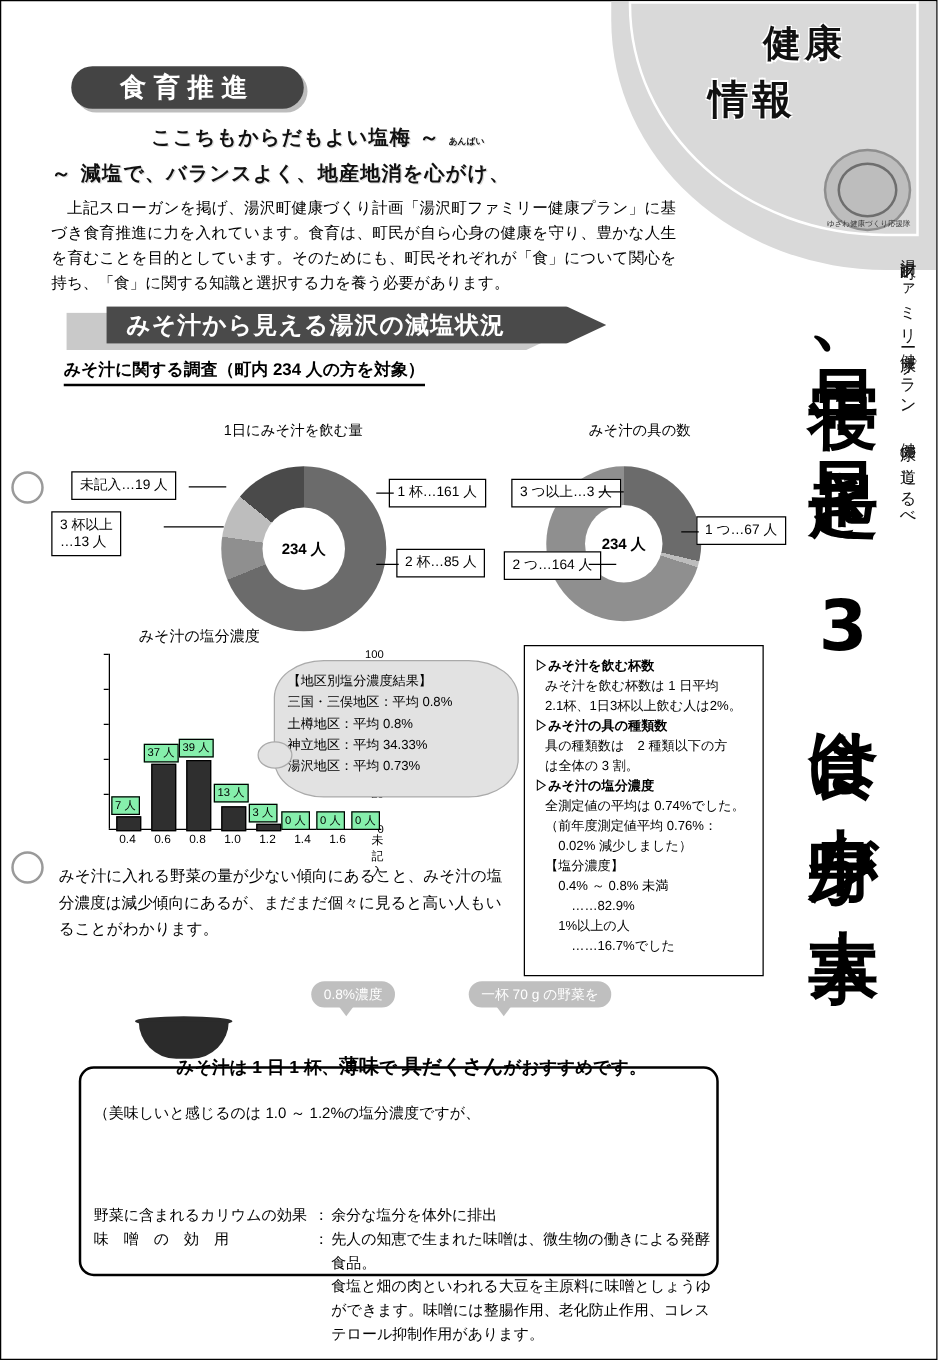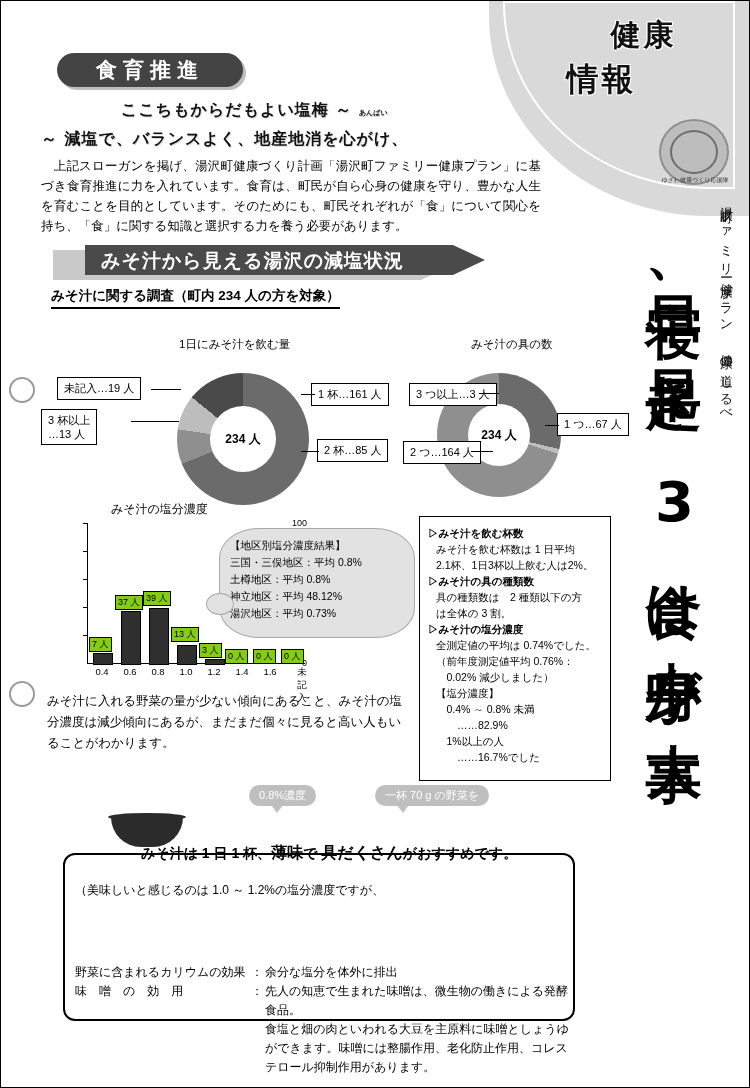--- a/index.html
+++ b/index.html
@@ -106,21 +106,21 @@
   }
   .leader{position:absolute;background:#000;height:1px;}
   
   .bar-cap{position:absolute;left:110px;top:500px;font-size:12px;}
   .bars{position:absolute;left:56px;top:522px;width:250px;height:158px;}
   .axis-y{position:absolute;left:30px;top:0;width:1px;height:140px;background:#000;}
   .axis-x{position:absolute;left:30px;top:140px;width:218px;height:1px;background:#000;}
   .ytick{position:absolute;right:0;font-size:9px;transform:translateY(-50%);width:22px;text-align:right;}
   .ytickline{position:absolute;left:26px;width:4px;height:1px;background:#000;}
   .bar{position:absolute;bottom:0;background:#2f2f2f;border:1px solid #000;}
-  .barlab{position:absolute;font-size:9px;border:1px solid #000;background:#84cc16;padding:0 2px;white-space:nowrap;}
+  .barlab{position:absolute;font-size:9px;border:1px solid #000;background:#86efac;padding:0 2px;white-space:nowrap;}
   .xlab{position:absolute;top:143px;font-size:9.5px;transform:translateX(-50%);}
   .cloud{
     position:absolute;left:218px;top:527px;width:196px;height:110px;
     background:#e2e2e2;border-radius:40px/30px;border:1px solid #aaa;
     font-size:10.5px;line-height:17px;padding:8px 10px;box-sizing:border-box;
   }
   .cloud:before{
     content:"";position:absolute;left:-14px;top:64px;width:26px;height:20px;
     background:#e2e2e2;border-radius:50%;border:1px solid #aaa;
   }
@@ -271,21 +271,21 @@
     <div class="xlab" style="left:157px">1.2</div>
     <div class="xlab" style="left:185px">1.4</div>
     <div class="xlab" style="left:213px">1.6</div>
     <div class="xlab" style="left:245px">未記入</div>
   </div>
 
   <div class="cloud">
     <div>【地区別塩分濃度結果】</div>
     <div>三国・三俣地区：平均 0.8%</div>
     <div>土樽地区：平均 0.8%</div>
-    <div>神立地区：平均 48.12%</div>
+    <div>神立地区：平均 34.33%</div>
     <div>湯沢地区：平均 0.73%</div>
   </div>
 
   <div class="bar-note">みそ汁に入れる野菜の量が少ない傾向にあること、みそ汁の塩分濃度は減少傾向にあるが、まだまだ個々に見ると高い人もいることがわかります。</div>
 
   <div class="infobox">
     <div class="hd">▷みそ汁を飲む杯数</div>
     <div style="padding-left:8px">みそ汁を飲む杯数は 1 日平均</div>
     <div style="padding-left:8px">2.1杯、1日3杯以上飲む人は2%。</div>
     <div class="hd">▷みそ汁の具の種類数</div>

